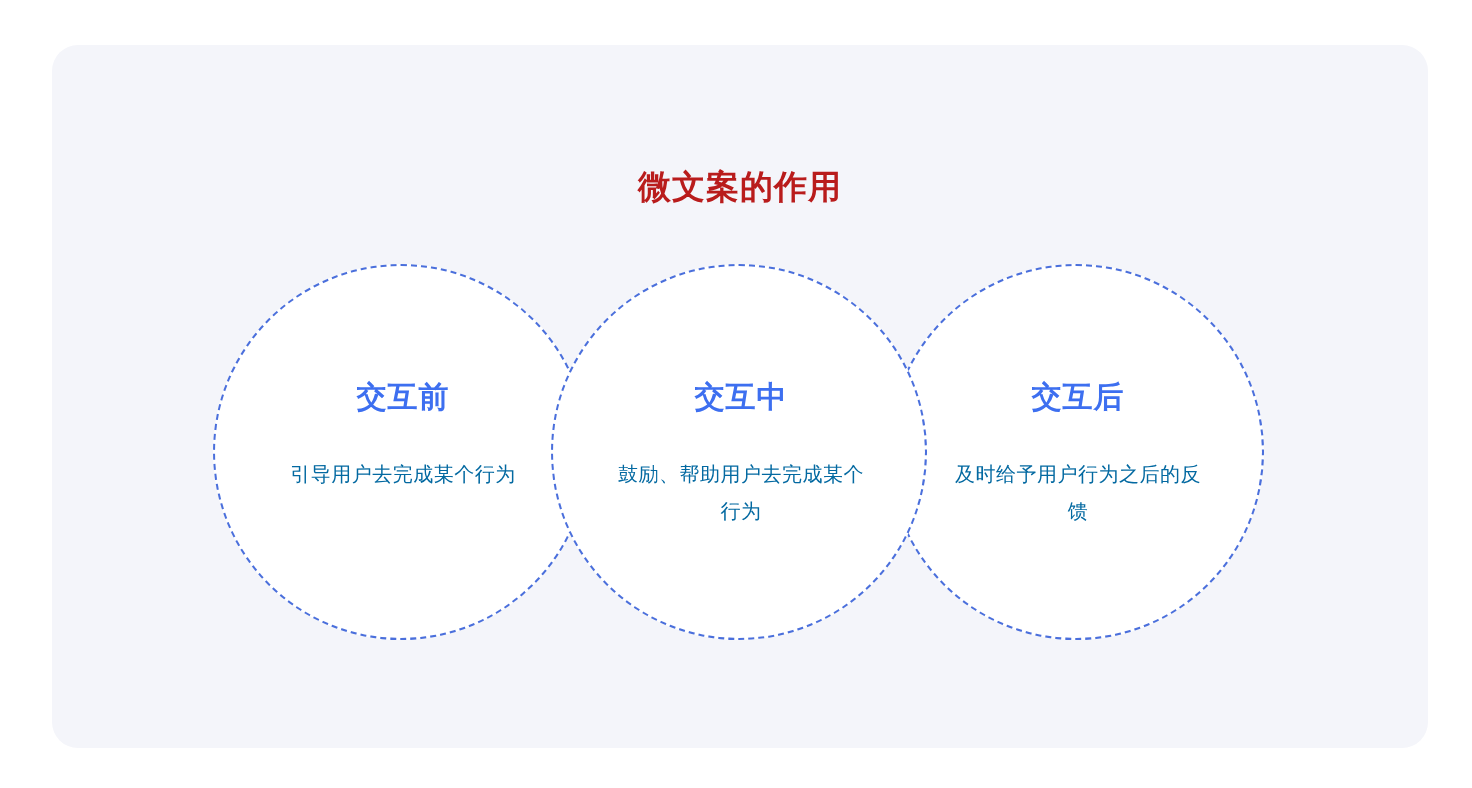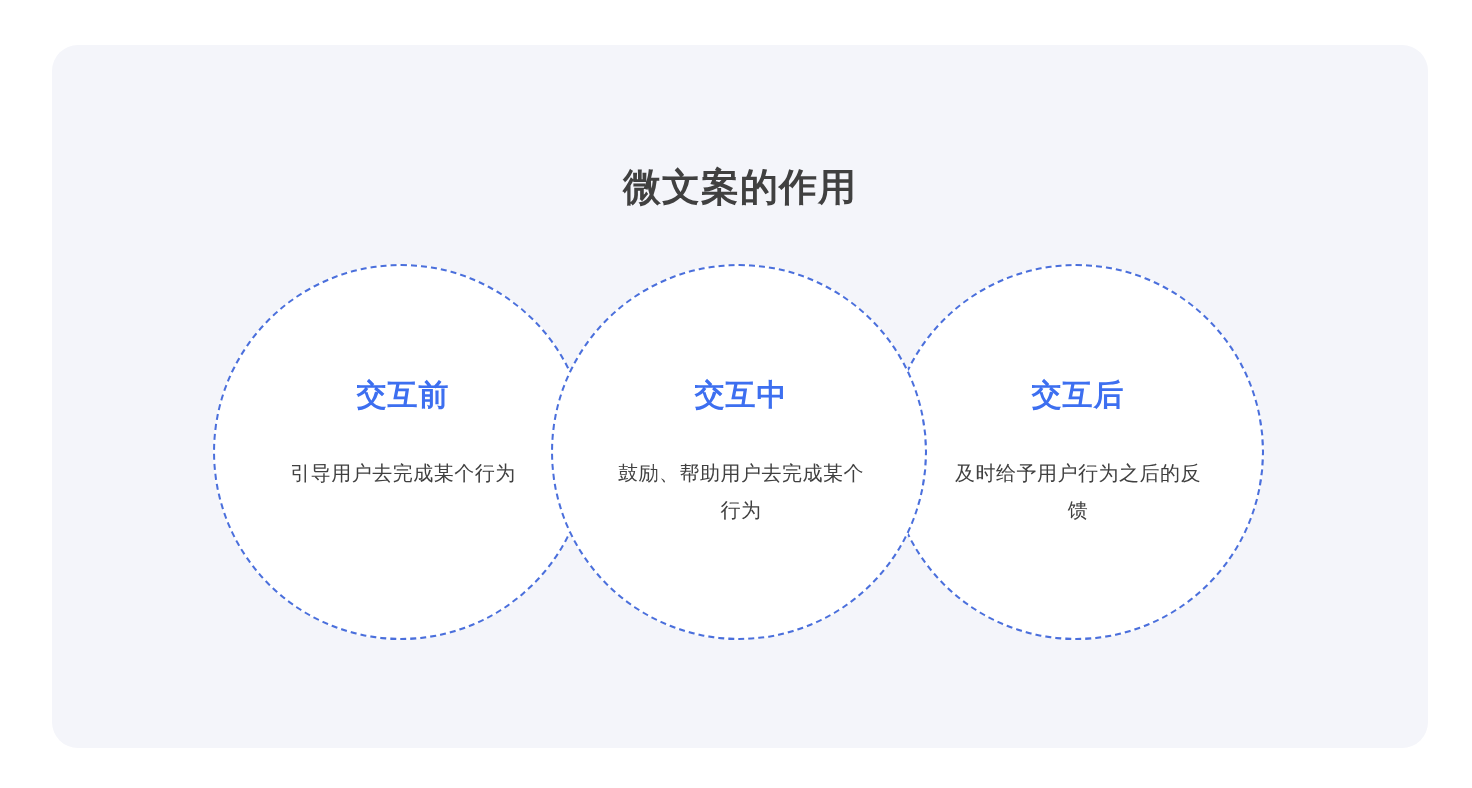--- a/index.html
+++ b/index.html
@@ -32,36 +32,35 @@
     border-radius: 26px;
   }
 
   
   #title {
     position: absolute;
     left: 0;
     top: 120px;
     width: 1376px;
     text-align: center;
-    font-size: 38px;
+    font-size: 33px;
     font-weight: bold;
-    color: #404040;
+    color: #b91c1c;
     letter-spacing: 1px;
     line-height: 44px;
     white-space: nowrap;
   }
 
   
   #circles {
     position: absolute;
     left: 0;
     top: 0;
     width: 1376px;
     height: 703px;
-    font-family: Liberation Mono, monospace;
   }
 
   .circle {
     position: absolute;
     width: 376px;
     height: 376px;
     border-radius: 50%;
     background: #ffffff;
     border: 2px dashed #4a6fdc;
     box-sizing: border-box;
@@ -93,21 +92,21 @@
     line-height: 38px;
     white-space: nowrap;
   }
 
   .circle-desc {
     margin-top: 40px;
     width: 250px;
     text-align: center;
     font-size: 20px;
     line-height: 37px;
-    color: #404040;
+    color: #0369a1;
     letter-spacing: 0.5px;
   }
 </style>
 </head>
 <body>
 
 <div id="stage">
 
   <div id="card">
 

